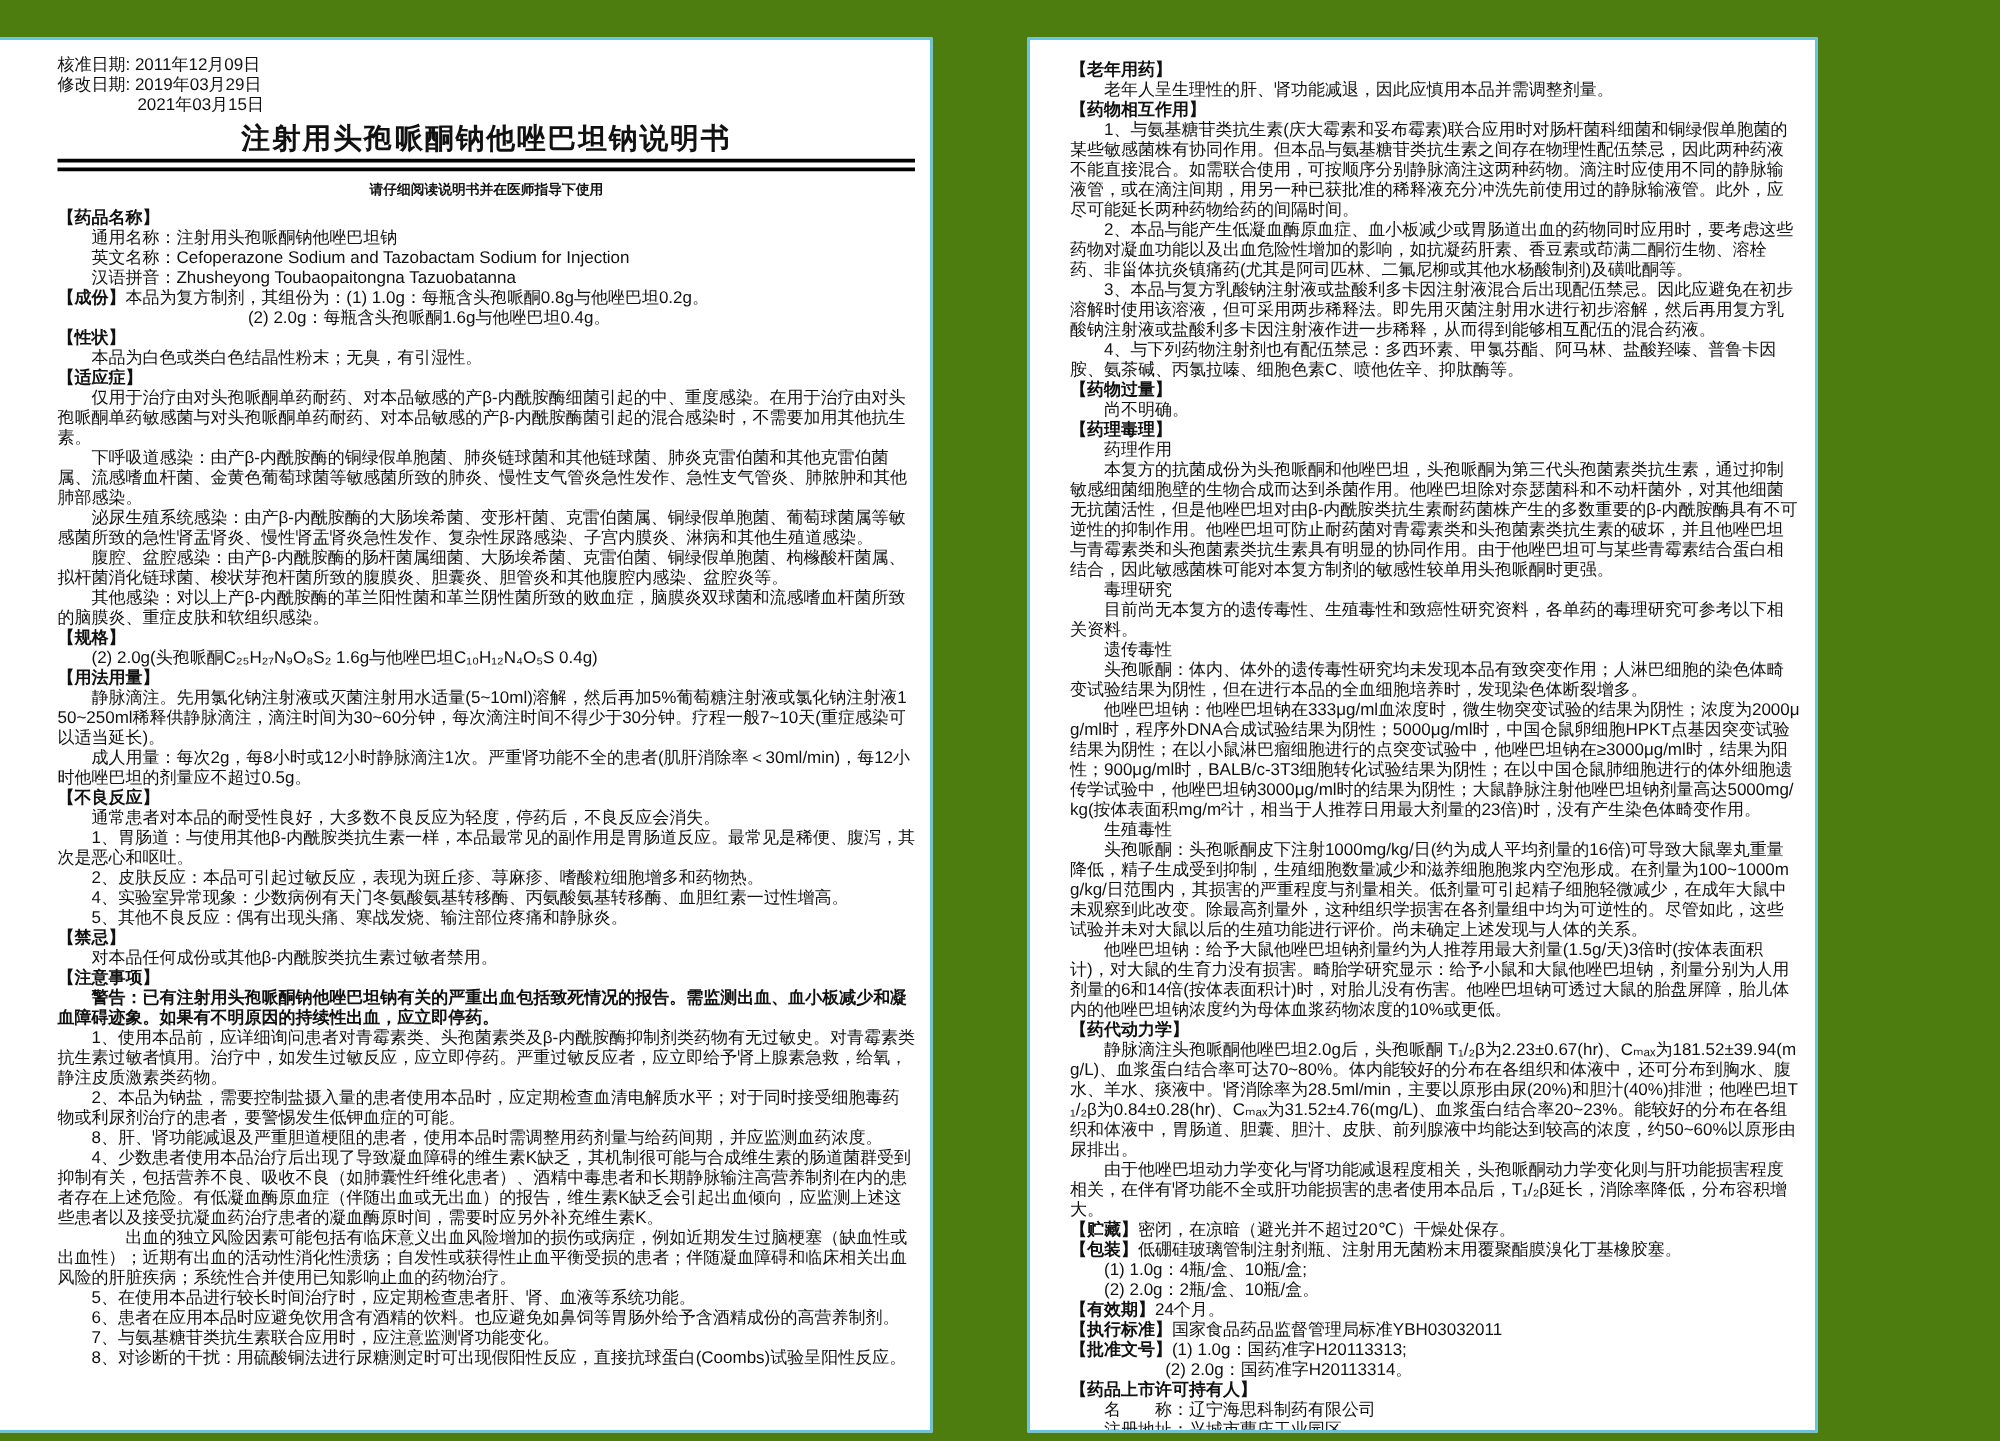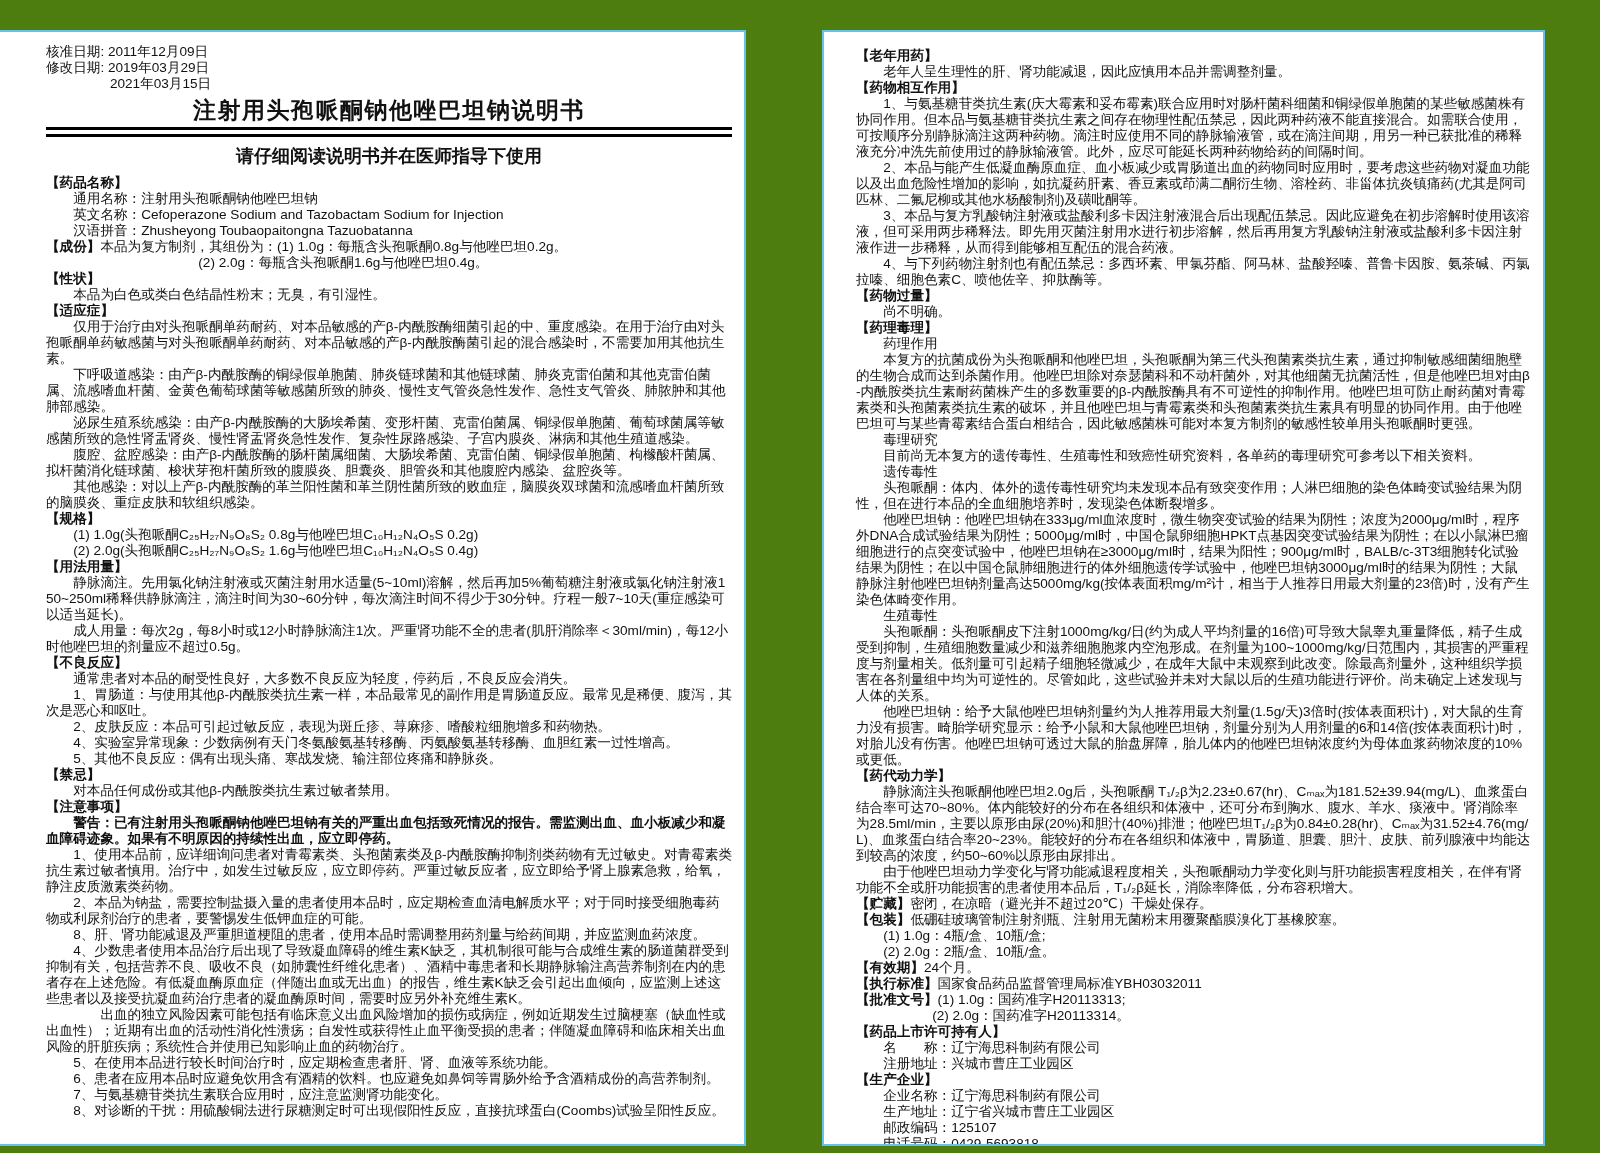--- a/index.html
+++ b/index.html
@@ -1,26 +1,26 @@
 <!DOCTYPE html>
 <html><head>
 <meta charset="utf-8">
 <style>
   html,body{margin:0;padding:0;background:#ffffff;}
   body{width:1600px;height:1153px;font-family:"Liberation Sans","DejaVu Sans",sans-serif;color:#111;}
   .canvas{position:relative;width:1600px;height:1153px;background:#4d7c0f;overflow:hidden;}
   .page{position:absolute;top:30px;height:1116px;background:#fff;border:2px solid #67c3e6;box-sizing:border-box;overflow:hidden;}
   #pageL{left:-8px;width:754px;padding:12px 12px 0 52px;}
-  #pageR{left:822px;width:723px;padding:16px 12px 0 32px;}
+  #pageR{left:822px;width:632px;padding:16px 12px 0 32px;}
   .meta{font-size:14px;line-height:21px;}
   .meta .m-line{margin:0;text-indent:0;}
   .meta .m-indent{padding-left:4.7em;}
   .doc-title{text-align:center;font-size:23px;font-weight:bold;letter-spacing:1.5px;margin:3px 0 0 0;}
   .rule{height:4px;border-top:3px solid #000;border-bottom:3px solid #000;margin:1px 0 7px 0;}
-  .subtitle{text-align:center;font-weight:bold;font-size:18px;margin:0 0 7px 0;}
+  .subtitle{text-align:center;font-weight:bold;font-size:11px;margin:0 0 7px 0;}
   .para{margin:0;font-size:13.6px;line-height:16px;text-indent:2em;word-break:break-all;}
   .flush{text-indent:0;}
   .bold{font-weight:bold;}
   .ind4{text-indent:4em;}
   .ind11{text-indent:11.2em;}
   .ind6{text-indent:5.6em;}
   .hd{font-weight:bold;}
 </style>
 </head>
 <body>
@@ -54,21 +54,20 @@
         <div class="section">
           <p class="para flush"><b class="hd">【适应症】</b></p>
           <p class="para">仅用于治疗由对头孢哌酮单药耐药、对本品敏感的产β-内酰胺酶细菌引起的中、重度感染。在用于治疗由对头孢哌酮单药敏感菌与对头孢哌酮单药耐药、对本品敏感的产β-内酰胺酶菌引起的混合感染时，不需要加用其他抗生素。</p>
           <p class="para">下呼吸道感染：由产β-内酰胺酶的铜绿假单胞菌、肺炎链球菌和其他链球菌、肺炎克雷伯菌和其他克雷伯菌属、流感嗜血杆菌、金黄色葡萄球菌等敏感菌所致的肺炎、慢性支气管炎急性发作、急性支气管炎、肺脓肿和其他肺部感染。</p>
           <p class="para">泌尿生殖系统感染：由产β-内酰胺酶的大肠埃希菌、变形杆菌、克雷伯菌属、铜绿假单胞菌、葡萄球菌属等敏感菌所致的急性肾盂肾炎、慢性肾盂肾炎急性发作、复杂性尿路感染、子宫内膜炎、淋病和其他生殖道感染。</p>
           <p class="para">腹腔、盆腔感染：由产β-内酰胺酶的肠杆菌属细菌、大肠埃希菌、克雷伯菌、铜绿假单胞菌、枸橼酸杆菌属、拟杆菌消化链球菌、梭状芽孢杆菌所致的腹膜炎、胆囊炎、胆管炎和其他腹腔内感染、盆腔炎等。</p>
           <p class="para">其他感染：对以上产β-内酰胺酶的革兰阳性菌和革兰阴性菌所致的败血症，脑膜炎双球菌和流感嗜血杆菌所致的脑膜炎、重症皮肤和软组织感染。</p>
         </div>
         <div class="section">
           <p class="para flush"><b class="hd">【规格】</b></p>
-          <p class="para">(1) 1.0g(头孢哌酮C₂₅H₂₇N₉O₈S₂ 0.8g与他唑巴坦C₁₀H₁₂N₄O₅S 0.2g)</p>
           <p class="para">(2) 2.0g(头孢哌酮C₂₅H₂₇N₉O₈S₂ 1.6g与他唑巴坦C₁₀H₁₂N₄O₅S 0.4g)</p>
         </div>
         <div class="section">
           <p class="para flush"><b class="hd">【用法用量】</b></p>
           <p class="para">静脉滴注。先用氯化钠注射液或灭菌注射用水适量(5~10ml)溶解，然后再加5%葡萄糖注射液或氯化钠注射液150~250ml稀释供静脉滴注，滴注时间为30~60分钟，每次滴注时间不得少于30分钟。疗程一般7~10天(重症感染可以适当延长)。</p>
           <p class="para">成人用量：每次2g，每8小时或12小时静脉滴注1次。严重肾功能不全的患者(肌肝消除率＜30ml/min)，每12小时他唑巴坦的剂量应不超过0.5g。</p>
         </div>
         <div class="section">
           <p class="para flush"><b class="hd">【不良反应】</b></p>
           <p class="para">通常患者对本品的耐受性良好，大多数不良反应为轻度，停药后，不良反应会消失。</p>

